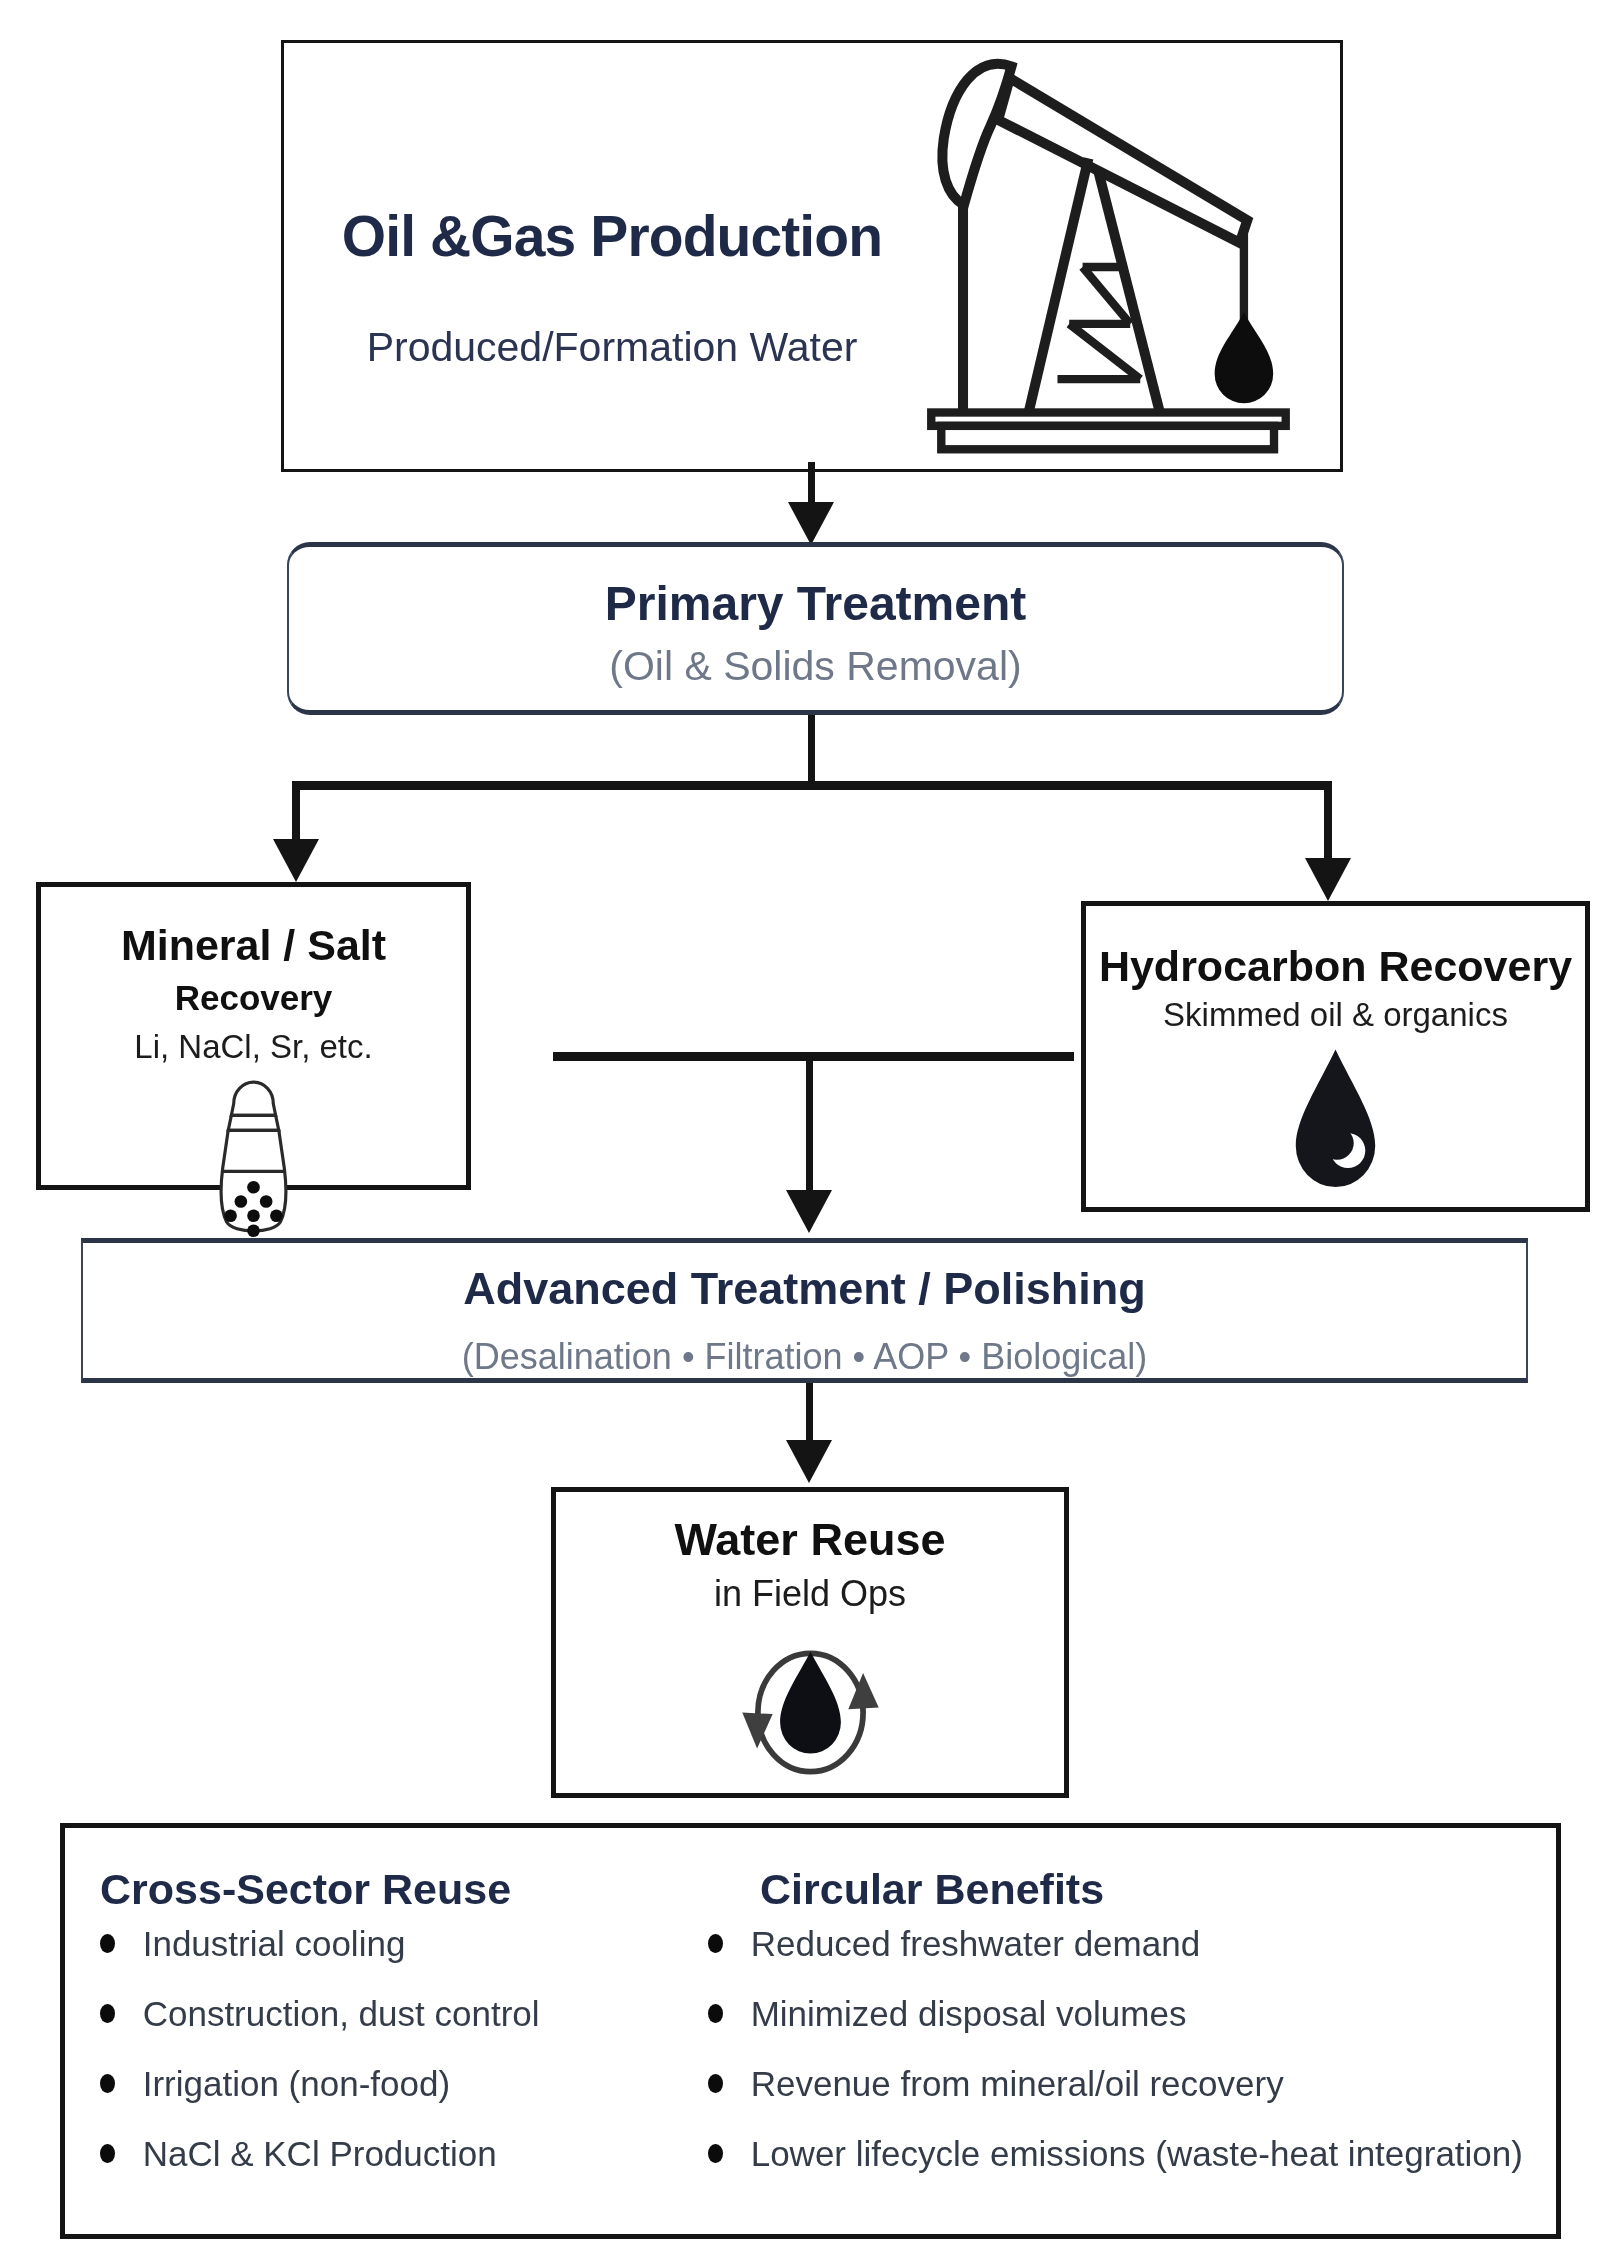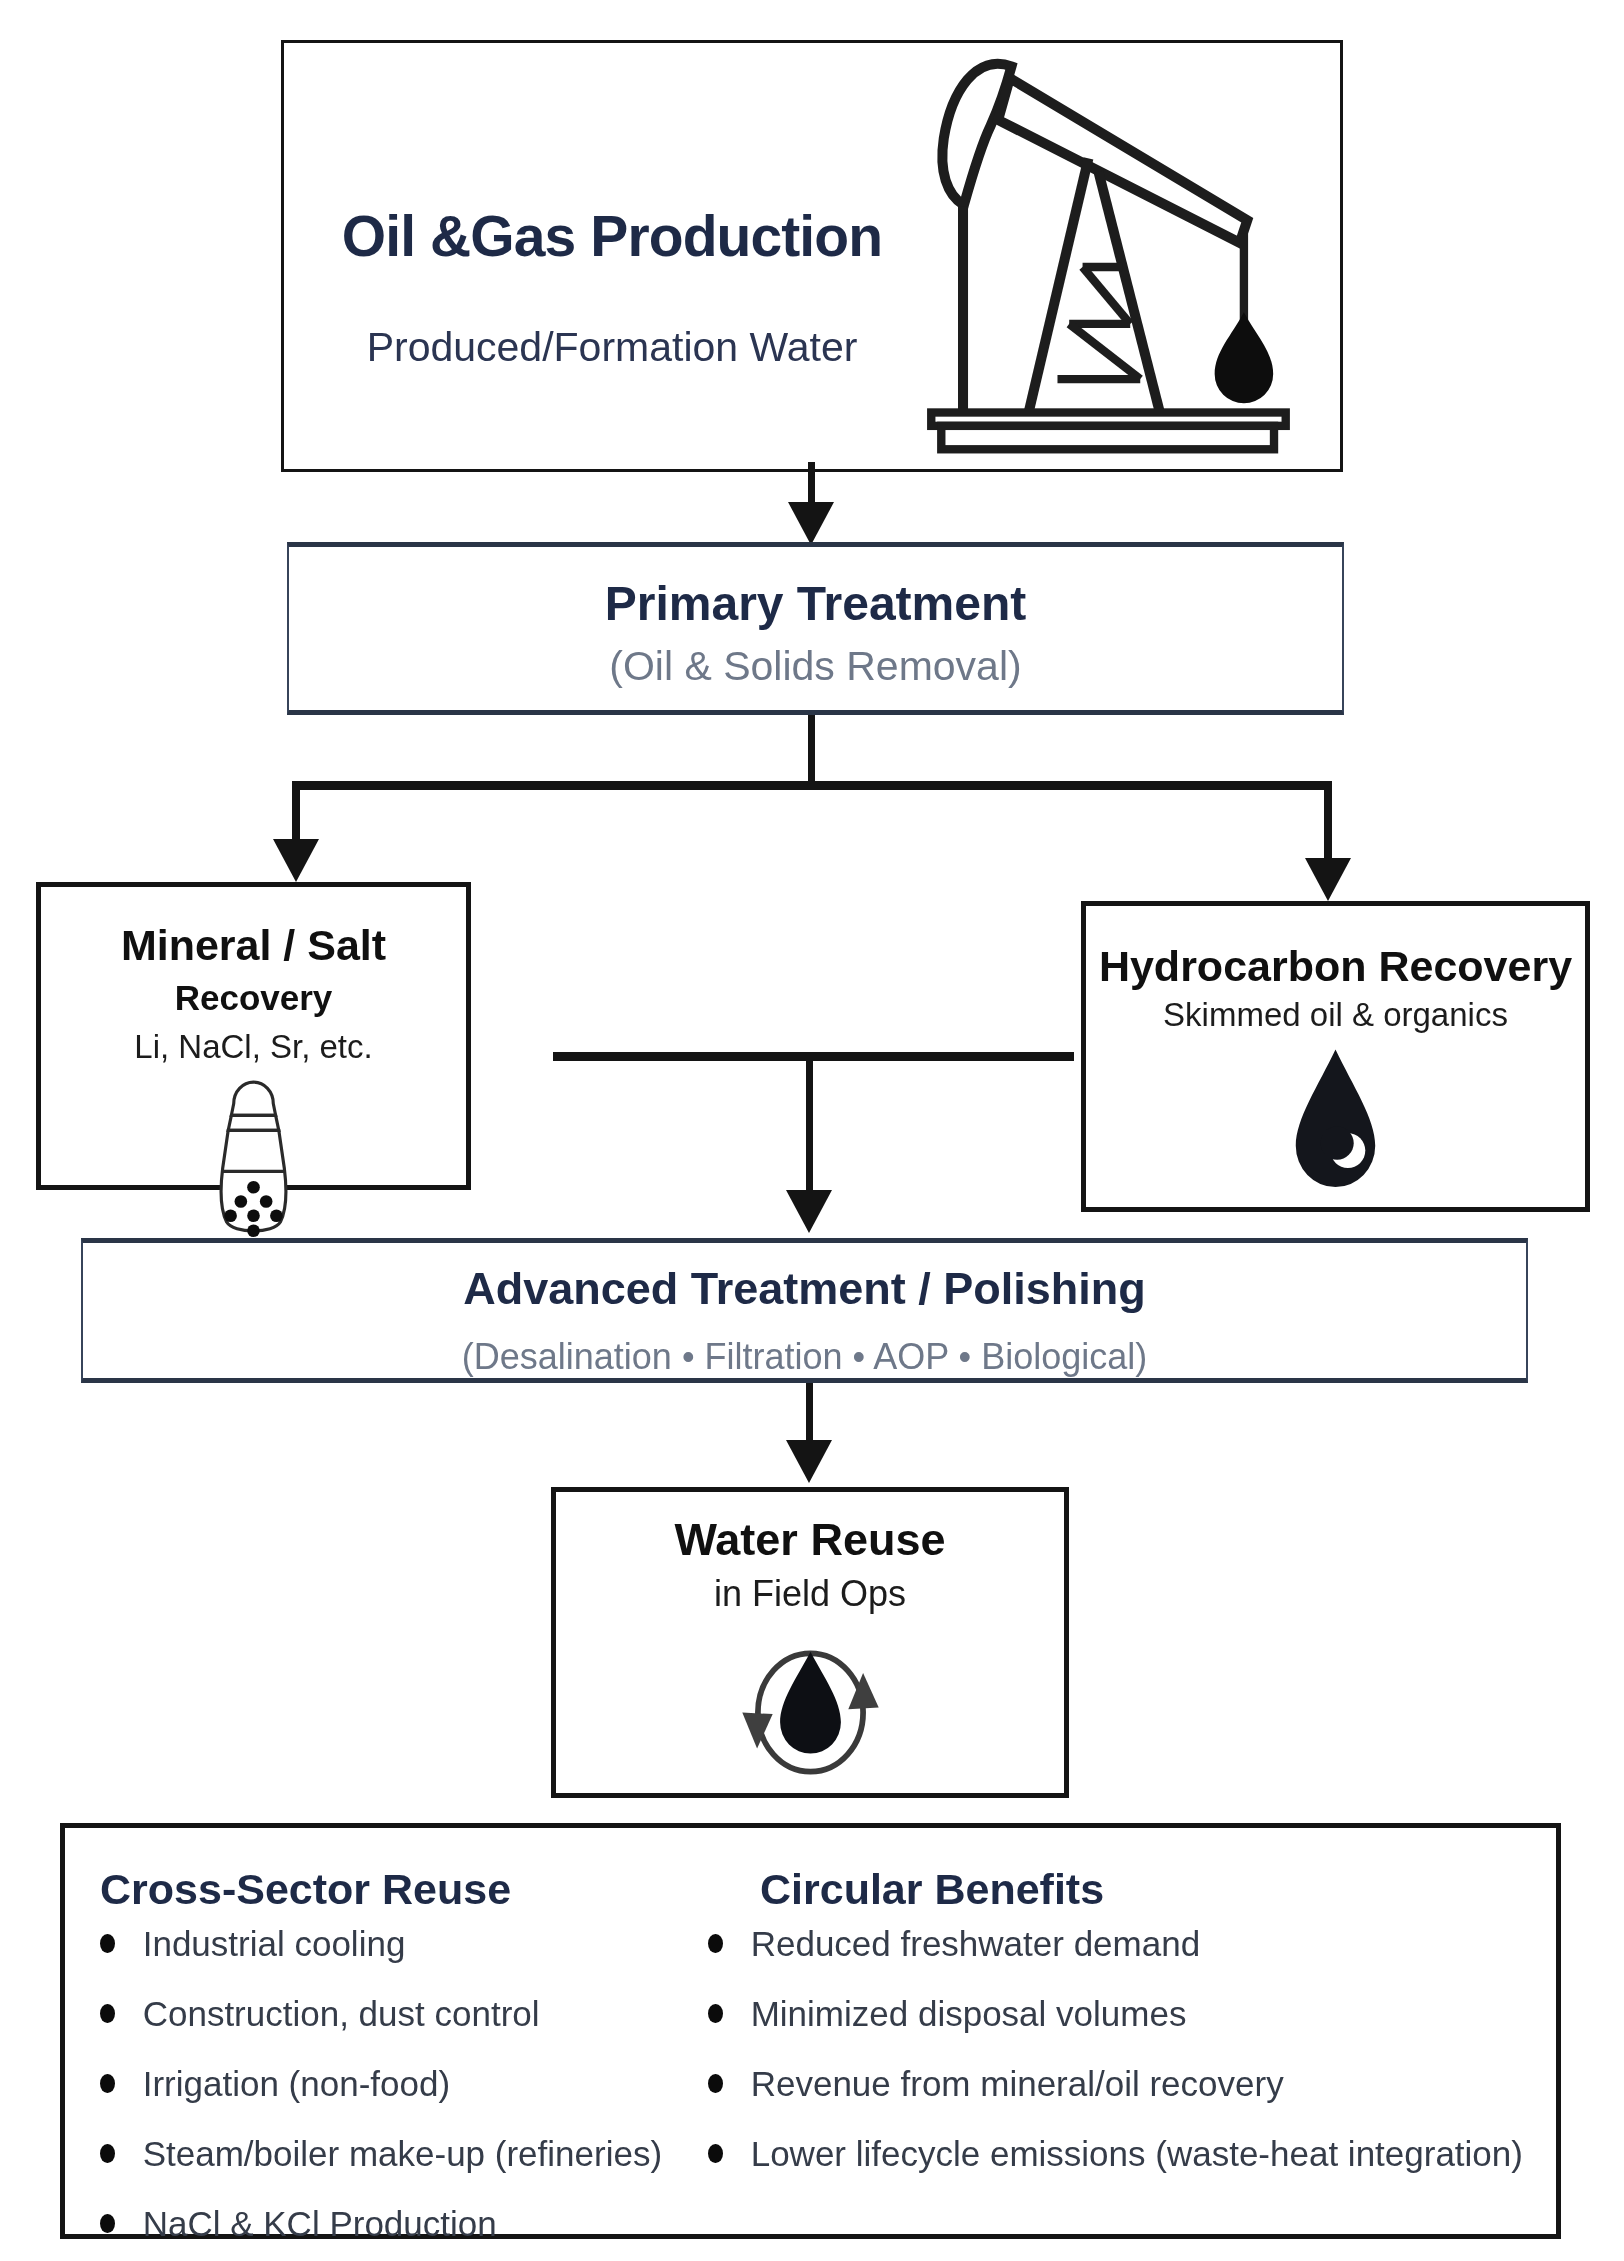--- a/index.html
+++ b/index.html
@@ -106,21 +106,21 @@
           <rect x="32" y="436" width="424" height="16"></rect>
           <rect x="44" y="452" width="398" height="28"></rect>
         </g>
       </svg>
     </span>
   </div>
 
   <div class="line" style="left:808px;top:462px;width:7px;height:45px;"></div>
   <div class="arrowhead" style="left:788px;top:502px;"></div>
 
-  <div class="box box-navy" style="left:287px;top:542px;width:1057px;height:173px;">
+  <div class="box box-navy" style="left:287px;top:542px;width:1057px;height:173px;border-radius:23px;">
     <div class="stack" style="top:29px;">
       <div class="title-navy primary-title">Primary Treatment</div>
       <div class="sub-gray primary-sub">(Oil &amp; Solids Removal)</div>
     </div>
   </div>
 
   <div class="line" style="left:808px;top:715px;width:7px;height:71px;"></div>
   <div class="line" style="left:292px;top:781px;width:1040px;height:8.6px;"></div>
   <div class="line" style="left:292px;top:781px;width:7.8px;height:60px;"></div>
   <div class="arrowhead" style="left:273px;top:839px;"></div>
@@ -217,24 +217,20 @@
         <li>
             <span class="dot"></span>
             <span>Construction, dust control</span>
           </li>
         <li>
             <span class="dot"></span>
             <span>Irrigation (non-food)</span>
           </li>
         <li>
             <span class="dot"></span>
-            <span>Steam/boiler make-up (refineries)</span>
-          </li>
-        <li>
-            <span class="dot"></span>
             <span>NaCl &amp; KCl Production</span>
           </li>
       </ul>
     </div>
 
     <div class="col" style="left:643px;width:829px;">
       <div class="title-navy col-header" style="margin-left:52px;">Circular Benefits</div>
       <ul class="blist">
         <li>
             <span class="dot"></span>

